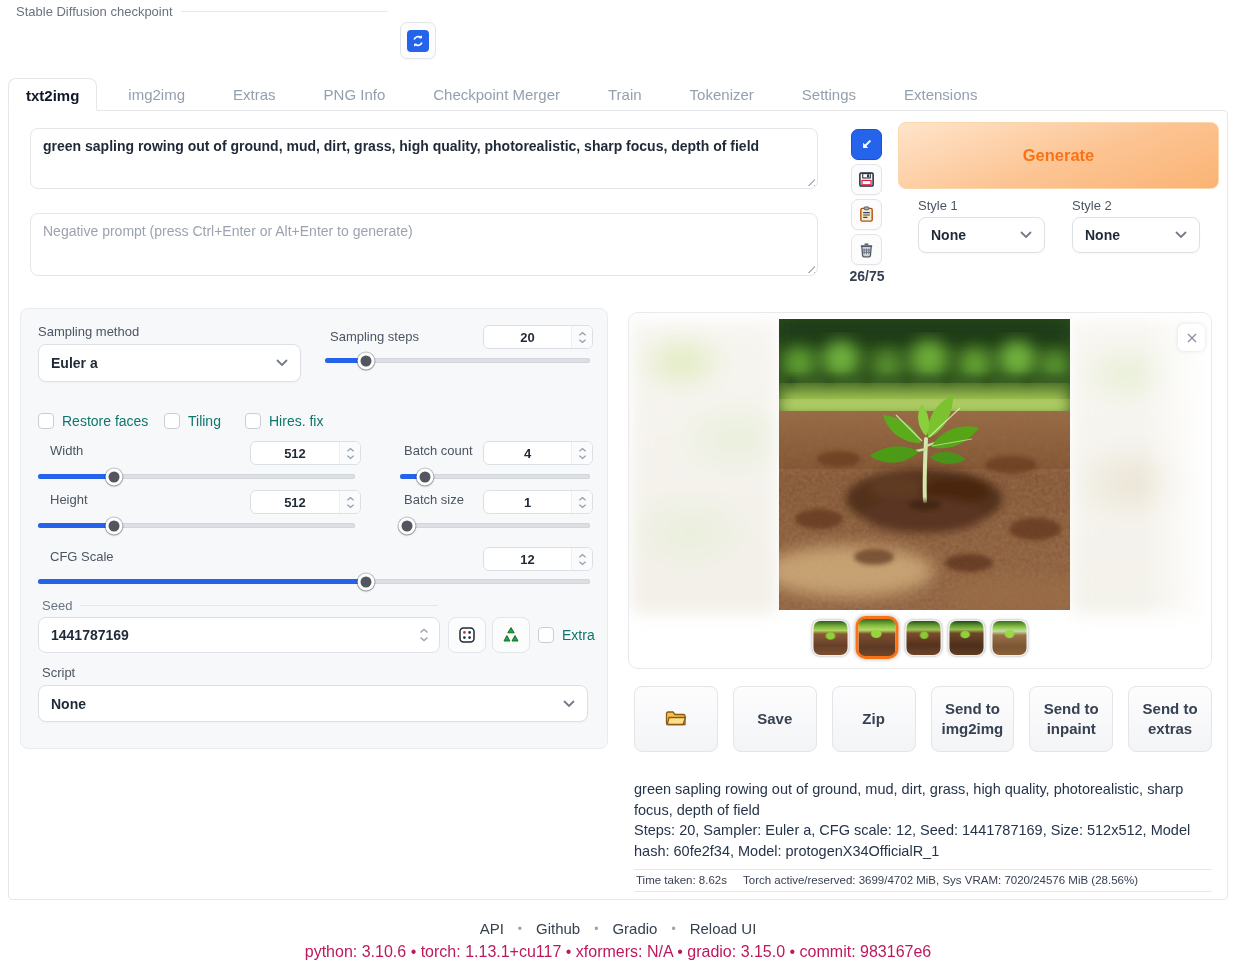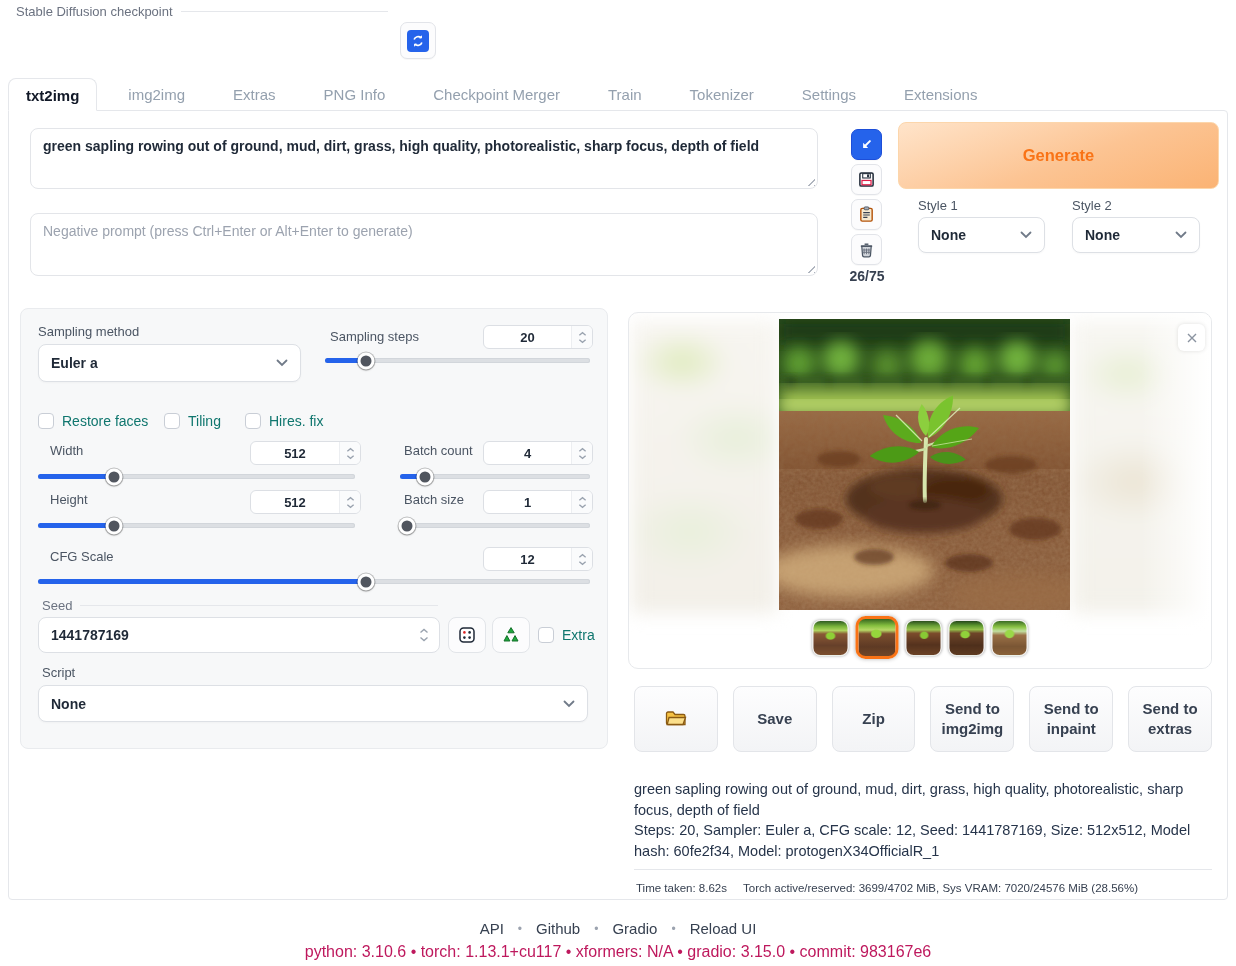--- a/index.html
+++ b/index.html
@@ -122,31 +122,31 @@
   .thumb.t4 { background:
       radial-gradient(9px 7px at 46% 40%,#90d13a 0 45%,transparent 60%),
       linear-gradient(180deg,#24471a 0%,#5f9a30 14%,#93bf4a 25%,#6e4529 36%,#4e2f1b 72%,#5f3b21 100%); }
   .thumb.t5 { background:
       radial-gradient(9px 8px at 50% 38%,#9ad848 0 45%,transparent 60%),
       linear-gradient(180deg,#3a6b24 0%,#8cc445 18%,#c2dfa0 30%,#9a7046 42%,#7a5634 75%,#8a6138 100%); }
   .thumb.selected { width:43px; height:43px; border:3px solid #f97316; border-radius:10px;
                     box-shadow:0 0 4px rgba(0,0,0,.3); }
 
   
-  .actions { position:absolute; left:634px; top:686px; width:578px; display:flex; gap:15px; }
+  .actions { position:absolute; left:634px; top:686px; width:578px; display:flex; gap:15px;justify-content:flex-end; }
   .act-btn { flex:1; height:66px; background:linear-gradient(180deg,#fdfdfe,#f3f4f6);
              border:1px solid #e3e5e9; border-radius:8px; color:#374151; font-family:inherit;
              font-weight:700; font-size:15px; line-height:1.35; display:flex; align-items:center;
              justify-content:center; text-align:center; cursor:pointer; padding:0 6px; }
 
   
   .info { position:absolute; left:634px; top:779px; width:578px; }
   .info .txt { font-size:14.5px; line-height:1.42; color:#26344a; }
   .info .meta { margin-top:8px; border-top:1px solid #e5e7eb; border-bottom:1px solid #e5e7eb;
-                padding:12px 2px 5px; font-size:11.5px; color:#374151; display:flex; gap:16px; }
+                padding:4px 2px 5px; font-size:11.5px; color:#374151; display:flex; gap:16px; }
 
   
   .footer-links { position:absolute; left:0; top:920px; width:100%; display:flex; justify-content:center;
                   align-items:center; gap:14px; font-size:15px; color:#374151; }
   .footer-links .dot { color:#9ca3af; font-size:12px; }
   .footer-links span[data-interactable="true"] { cursor:pointer; }
   .footer-vers { position:absolute; left:0; top:943px; width:100%; text-align:center;
                  font-size:16px; color:#be185d; }
 
   svg { display:block; }

